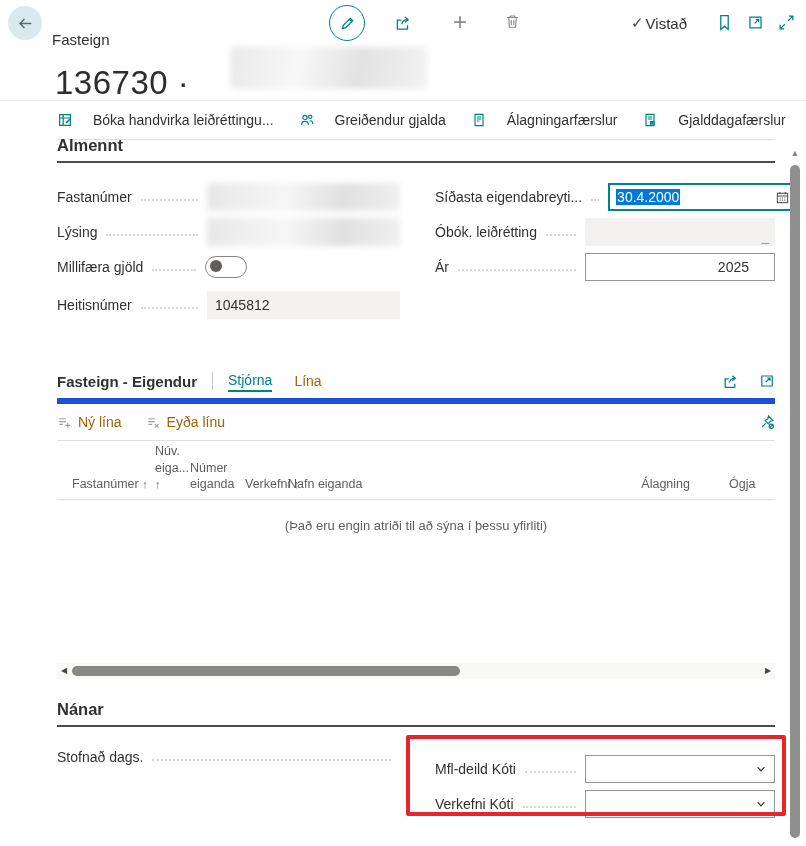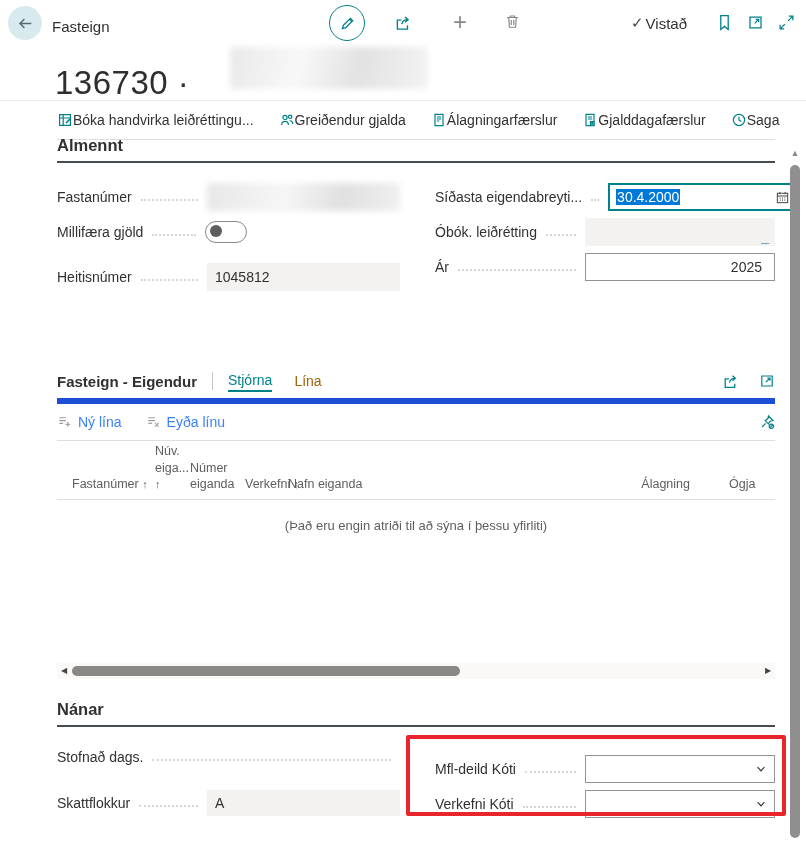--- a/index.html
+++ b/index.html
@@ -5,21 +5,21 @@
   html,body{margin:0;padding:0;background:#fff}
   .page{position:relative;width:806px;height:846px;background:#fff;overflow:hidden;
         font-family:"Liberation Sans",sans-serif;color:#323130;font-size:14px}
   svg{display:block}
 
   
   .topbar{position:absolute;top:0;left:0;width:806px;height:46px}
   .back-btn{position:absolute;left:8px;top:6px;width:34px;height:34px;border-radius:50%;
             background:#d9eaee;display:flex;align-items:center;justify-content:center;
             border:none;cursor:pointer;color:#5a6b70}
-  .app-label{position:absolute;left:52px;top:3px;height:46px;display:flex;align-items:center;
+  .app-label{position:absolute;left:52px;top:16px;height:46px;display:flex;align-items:center;
              font-size:15px;color:#323130}
   .tb-ic{position:absolute;background:none;border:none;padding:0;cursor:pointer;
          display:flex;align-items:center;justify-content:center}
   .pencil-btn{left:329px;top:5px;width:36px;height:36px;border:1.4px solid #008089;
               border-radius:50%;color:#008089}
   .share-top{left:394px;top:14px;color:#008089}
   .plus-top{left:449px;top:8px;width:22px;height:28px;font-size:24px;font-weight:300;color:#8a8886}
   .trash-top{left:504px;top:13px;color:#8a8886}
   .saved{position:absolute;left:631px;top:0;height:46px;display:flex;align-items:center;
          gap:2px;font-size:15px;color:#323130}
@@ -33,37 +33,37 @@
               color:#2f2e2d;letter-spacing:.5px}
   .blurbox{background:linear-gradient(100deg,#e9e9e9,#f8f8f8 35%,#e2e2e2 65%,#f3f3f3);
            filter:blur(3px);border-radius:2px}
   .title-blur{position:absolute;left:230px;top:47px;width:198px;height:42px}
   .rule-full{position:absolute;left:0;top:100px;width:806px;height:1px;background:#eaeaea}
 
   
   .actionbar{position:absolute;left:57px;top:101px;width:737px;height:38px;
              display:flex;align-items:center;gap:25px}
   .actionbar::after{content:"";position:absolute;left:0;top:38px;width:718px;height:1px;background:#e1dfdd}
-  .ab-item{display:flex;align-items:center;gap:0;background:none;border:none;
+  .ab-item{display:flex;align-items:center;gap:20px;background:none;border:none;
            font:inherit;color:#323130;cursor:pointer;white-space:nowrap;padding:0}
   .ab-item .ic{color:#008089}
 
   
   .section{position:absolute;left:57px;width:718px}
   .sec-title{margin:0;font-size:16.5px;font-weight:700;color:#323130}
   .sec-rule{height:2px;background:#474c52;margin-top:6px}
 
   .fieldcol{position:absolute}
   .frow{display:flex;align-items:center;height:28px;margin-bottom:7px}
   .flabel{white-space:nowrap;color:#323130}
   .leader{flex:1;min-width:8px;border-bottom:2px dotted #d8d6d4;margin:0 9px;transform:translateY(3px)}
   .ctrl{flex:none;height:28px;box-sizing:border-box;font-size:14px}
   .w193{width:193px}.w190{width:190px}
   .readonly{background:#f3f2f1;display:flex;align-items:center;padding:0 8px}
-  .inputbox{background:#fff;border:1px solid #949494;display:flex;align-items:flex-end;padding:0 12px}
+  .inputbox{background:#fff;border:1px solid #949494;display:flex;align-items:flex-end;padding:0 25px}
   .inputbox input,.combo input{width:100%;height:100%;border:none;outline:none;background:transparent;
        font:inherit;color:#323130;padding:0}
   .ta-right input{text-align:right}
   .combo{position:relative;background:#fff;border:1px solid #949494;display:flex;align-items:center;
          padding:0 26px 0 8px}
   .combo .chev{position:absolute;right:7px;top:7px;color:#323130}
   .datefield{position:relative;background:#fff;border:2px solid #00838c;display:flex;
              align-items:center;justify-content:space-between;padding:5px 6px}
   .sel-text{background:#0078d7;color:#fff;padding:0 1px}
   .cal-ic{color:#4a4a4a}
@@ -77,22 +77,22 @@
   
   .subpage{position:absolute;left:57px;top:364px;width:718px}
   .sp-header{height:34px;display:flex;align-items:center;border-bottom:6px solid #1d4ed8}
   .sp-title{font-weight:700;font-size:15px;color:#323130}
   .vline{width:1px;height:18px;background:#c8c6c4;margin:0 15px}
   .tab{background:none;border:none;font:inherit;cursor:pointer;padding:2px 0;margin-right:22px;color:#a16207}
   .tab.active{color:#008089;border-bottom:2px solid #008089}
   .sp-hdr-icons{margin-left:auto;display:flex;gap:20px;color:#008089}
   .sp-hdr-icons .ibtn{background:none;border:none;color:#008089;cursor:pointer;padding:0}
   .sp-actions{height:36px;display:flex;align-items:center;gap:24px;border-bottom:1px solid #e1dfdd}
-  .sp-action{display:flex;align-items:flex-start;gap:6px;background:none;border:none;font:inherit;
-             color:#3b82f6;cursor:default;padding:0}
+  .sp-action{display:flex;align-items:flex-end;gap:6px;background:none;border:none;font:inherit;
+             color:#a16207;cursor:default;padding:0}
   .sp-action .ic{color:#a19f9d}
   .pin-btn{margin-left:auto;background:none;border:none;color:#008089;cursor:pointer;padding:0}
   .gridhead{position:relative;height:58px;border-bottom:1px solid #e1dfdd;color:#605e5c;
             font-size:12.5px;line-height:1.3}
   .gcol{position:absolute;bottom:7px;white-space:nowrap}
   .gcol .arrow{font-size:11px}
   .gcol.wrap{white-space:normal}
   .grid-body{height:163px}
   .empty-msg{text-align:center;padding-top:18px;color:#605e5c;font-size:13px}
   .hscroll{position:relative;height:16px;background:#faf9f8}
@@ -245,21 +245,26 @@
   <section class="section" style="top:136px;height:210px">
     <h2 class="sec-title">Almennt</h2>
     <div class="sec-rule"></div>
 
     <div class="fieldcol" style="left:0;top:47px;width:343px">
       <div class="frow">
         <span class="flabel">Fastanúmer</span>
         <span class="leader"></span>
         <div class="ctrl w193 blur-ctrl"></div>
       </div>
-      <div class="frow" style="margin-bottom:17px">
+      <div class="frow">
+        <span class="flabel">Lýsing</span>
+        <span class="leader"></span>
+        <div class="ctrl w193 blur-ctrl"></div>
+      </div>
+      <div class="frow" style="margin-bottom:10px">
         <span class="flabel">Millifæra gjöld</span>
         <span class="leader" style="max-width:60px"></span>
         <div class="toggle" style="margin-right:auto">
           <span class="knob"></span>
         </div>
         <span style="width:153px"></span>
       </div>
       <div class="frow">
         <span class="flabel">Heitisnúmer</span>
         <span class="leader"></span>
@@ -378,30 +383,23 @@
       <div class="hs-thumb"></div>
       <button class="hs-right">▶</button>
     </div>
   </section>
 
   <section class="section" style="top:700px;height:146px">
     <h2 class="sec-title">Nánar</h2>
     <div class="sec-rule"></div>
 
     <div class="fieldcol" style="left:0;top:44px;width:343px">
-      <div class="frow" style="height:26px;margin-bottom:20px">
+      <div class="frow" style="height:26px;margin-bottom:8px">
         <span class="flabel">Stofnað dags.</span>
         <span class="leader"></span>
-      </div>
-      <div class="frow" style="height:26px;margin-bottom:8px">
-        <span class="flabel">Skattflokkur</span>
-        <span class="leader"></span>
-        <div class="ctrl w193 readonly" style="height:26px">
-          <span>A</span>
-        </div>
       </div>
     </div>
 
     <div class="fieldcol" style="left:378px;top:55px;width:340px">
       <div class="frow">
         <span class="flabel">Mfl-deild Kóti</span>
         <span class="leader"></span>
         <div class="ctrl w190 combo">
           <input value="" style="">
           <span class="chev">

